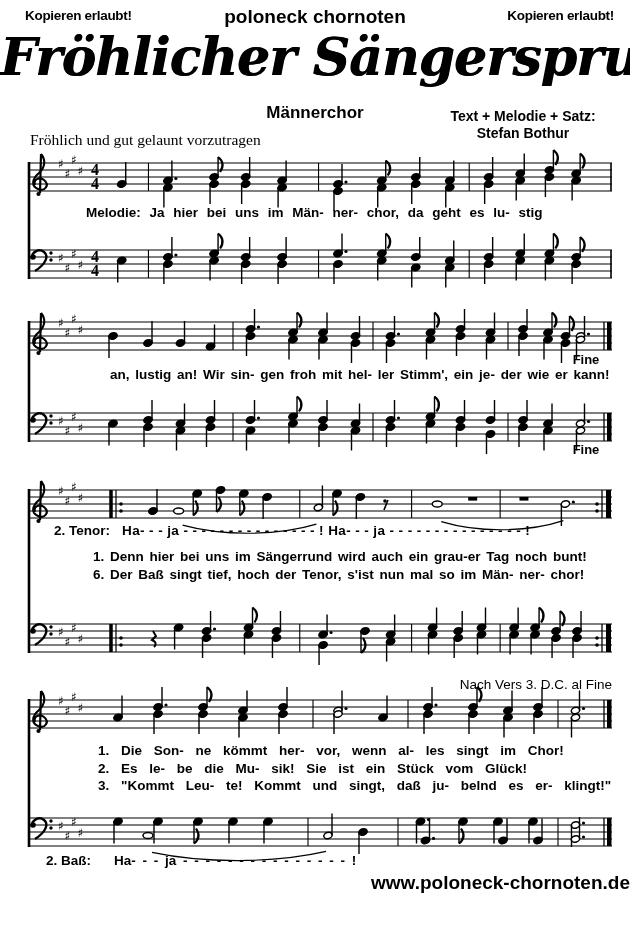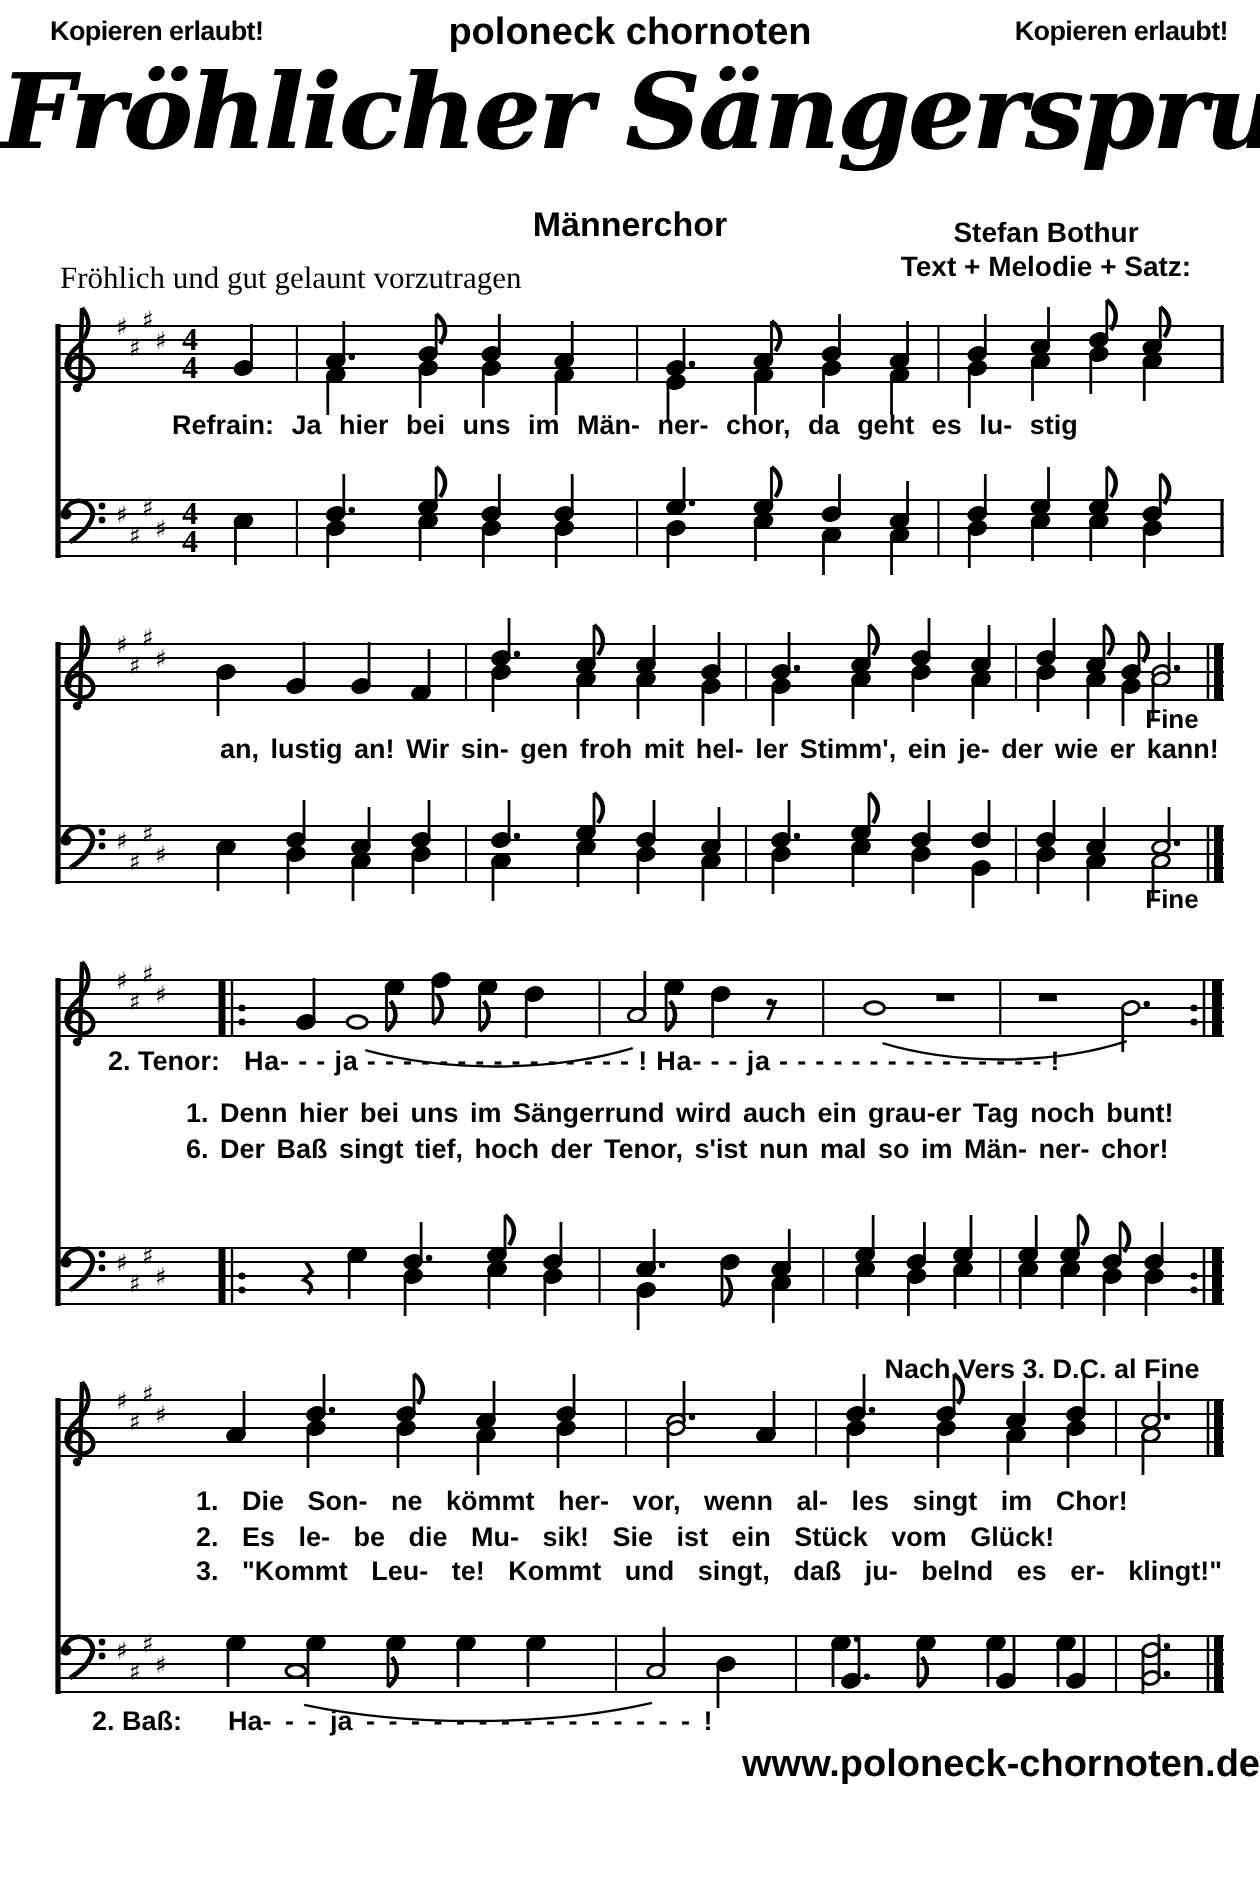--- a/index.html
+++ b/index.html
@@ -9,36 +9,36 @@
   .copy{font-size:13.5px;font-weight:bold;letter-spacing:-0.3px}
   .brand{font-size:19px;font-weight:bold;width:100%;text-align:center}
   .title{width:100%;text-align:center;font-family:"DejaVu Serif",serif;
          font-style:italic;font-weight:bold;font-size:52px;letter-spacing:-1px;
          text-shadow:0.6px 0 0 #000}
   .subtitle{width:100%;text-align:center;font-size:17px;font-weight:bold}
   .credit{width:190px;text-align:center;font-size:14px;font-weight:bold;line-height:17px}
   .tempo{font-family:"Liberation Serif",serif;font-weight:normal;font-size:15.5px}
   .lyr{font-size:13.5px;font-weight:bold}
   .fine{font-size:13px;font-weight:bold;width:52px;text-align:center}
-  .dc{font-size:13.5px;font-weight:bold;width:182px;text-align:center}
+  .dc{font-size:13.5px;font-weight:normal;width:182px;text-align:right}
   .vblock{font-size:13.5px;font-weight:bold;line-height:17.5px}
   .site{width:100%;text-align:right;font-size:19px;font-weight:bold}
   svg{position:absolute;left:0;top:0}
 </style>
 </head>
 <body>
 
 <div class="abs copy" style="left:25px;top:8px">Kopieren erlaubt!</div>
 <div class="abs brand" style="left:0;top:6px">poloneck chornoten</div>
 <div class="abs copy" style="right:16px;top:8px">Kopieren erlaubt!</div>
 <div class="abs title" style="left:0;top:26px">Fröhlicher Sängerspruch</div>
 <div class="abs subtitle" style="left:0;top:103px">Männerchor</div>
 <div class="abs credit" style="right:12px;top:108px">
+  <div>Text + Melodie + Satz:</div>
   <div>Stefan Bothur</div>
-  <div>Text + Melodie + Satz:</div>
 </div>
 <div class="abs tempo" style="left:30px;top:131px">Fröhlich und gut gelaunt vorzutragen</div>
 
 <svg id="score" width="630" height="945" viewBox="0 0 630 945">
     <g>
       <line x1="29" y1="162" x2="29" y2="279" stroke="#000" stroke-width="2.6"></line>
       <g>
         <line x1="28" y1="163" x2="612" y2="163" stroke="#000" stroke-width="1.1"></line>
         <line x1="28" y1="170" x2="612" y2="170" stroke="#000" stroke-width="1.1"></line>
         <line x1="28" y1="177" x2="612" y2="177" stroke="#000" stroke-width="1.1"></line>
@@ -631,21 +631,21 @@
         <circle cx="583.5" cy="823" r="1.6" fill="#000"></circle>
         <ellipse cx="575.5" cy="839" rx="4.3" ry="3.1" fill="#fff" stroke="#000" stroke-width="1.5" transform="rotate(-18 575.5 839)"></ellipse>
         <line x1="579.5" y1="839" x2="579.5" y2="817" stroke="#000" stroke-width="1.4"></line>
         <circle cx="583.5" cy="837" r="1.6" fill="#000"></circle>
         <line x1="604" y1="818" x2="604" y2="846" stroke="#000" stroke-width="1.3"></line>
         <rect x="607" y="818" width="4.5" height="28" fill="#000"></rect>
       </g>
     </g>
   </svg>
 
-<div class="abs lyr" style="left:86px;top:205px;word-spacing:5px">Refrain: Ja hier bei uns im Män- ner- chor, da geht es lu- stig</div>
+<div class="abs lyr" style="left:86px;top:205px;word-spacing:5px">Melodie: Ja hier bei uns im Män- ner- chor, da geht es lu- stig</div>
 <div class="abs lyr" style="left:110px;top:367px;word-spacing:2px">an, lustig an! Wir sin- gen froh mit hel- ler Stimm', ein je- der wie er kann!</div>
 <div class="abs fine" style="left:560px;top:352px">Fine</div>
 <div class="abs fine" style="left:560px;top:442px">Fine</div>
 
 <div class="abs lyr" style="left:54px;top:523px">2. Tenor:</div>
 <div class="abs lyr" style="left:122px;top:523px;letter-spacing:0.4px">Ha- - - ja - - - - - - - - - - - - - - - !  Ha- - - ja - - - - - - - - - - - - - - - !</div>
 
 <div class="abs vblock" style="left:93px;top:548px;word-spacing:2px">
   <div>1. Denn hier bei uns im Sängerrund wird auch ein grau-er Tag noch bunt!</div>
   <div>6. Der Baß singt tief, hoch der Tenor, s'ist nun mal so im Män- ner- chor!</div>

